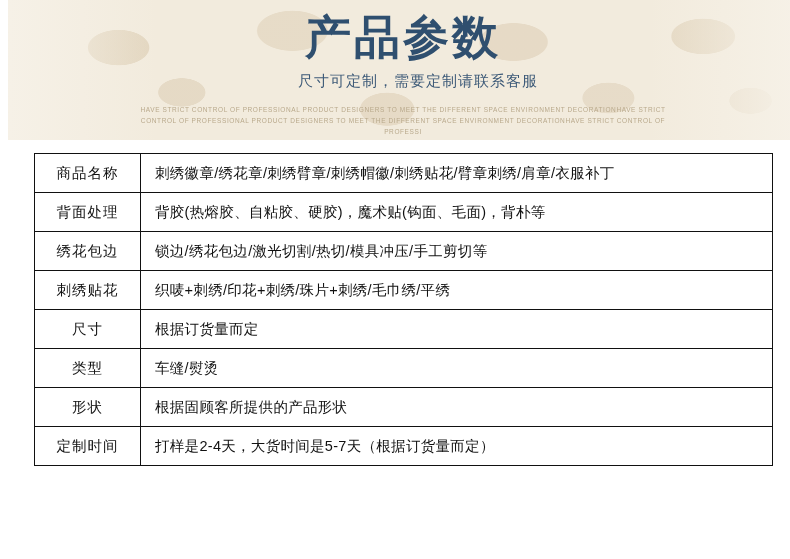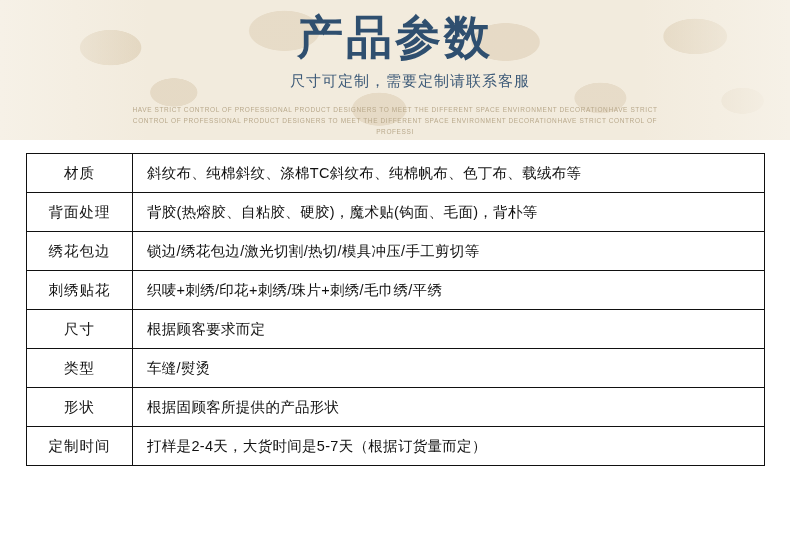--- a/index.html
+++ b/index.html
@@ -11,20 +11,21 @@
     height: 559px;
     background: #ffffff;
     font-family: "Liberation Sans", sans-serif;
     overflow: hidden;
   }
   .page {
     position: relative;
     width: 661px;
     height: 559px;
     box-sizing: border-box;
+    padding-left: 8px;
   }
   
   .banner {
     position: relative;
     width: 790px;
     height: 140px;
     background: #f3ede1;
     overflow: hidden;
   }
   
@@ -140,38 +141,38 @@
   </div>
 
   <div class="table-wrap">
     <table class="spec">
       <colgroup>
         <col class="c1">
         <col class="c2">
       </colgroup>
       <tbody>
         <tr>
-          <td class="label">材质</td>
-          <td class="value">斜纹布、纯棉斜纹、涤棉TC斜纹布、纯棉帆布、色丁布、载绒布等</td>
+          <td class="label">商品名称</td>
+          <td class="value">刺绣徽章/绣花章/刺绣臂章/刺绣帽徽/刺绣贴花/臂章刺绣/肩章/衣服补丁</td>
         </tr>
         <tr>
           <td class="label">背面处理</td>
           <td class="value">背胶(热熔胶、自粘胶、硬胶)，魔术贴(钩面、毛面)，背朴等</td>
         </tr>
         <tr>
           <td class="label">绣花包边</td>
           <td class="value">锁边/绣花包边/激光切割/热切/模具冲压/手工剪切等</td>
         </tr>
         <tr>
           <td class="label">刺绣贴花</td>
           <td class="value">织唛+刺绣/印花+刺绣/珠片+刺绣/毛巾绣/平绣</td>
         </tr>
         <tr>
           <td class="label">尺寸</td>
-          <td class="value">根据顾客要求而定</td>
+          <td class="value">根据订货量而定</td>
         </tr>
         <tr>
           <td class="label">类型</td>
           <td class="value">车缝/熨烫</td>
         </tr>
         <tr>
           <td class="label">形状</td>
           <td class="value">根据固顾客所提供的产品形状</td>
         </tr>
         <tr>

